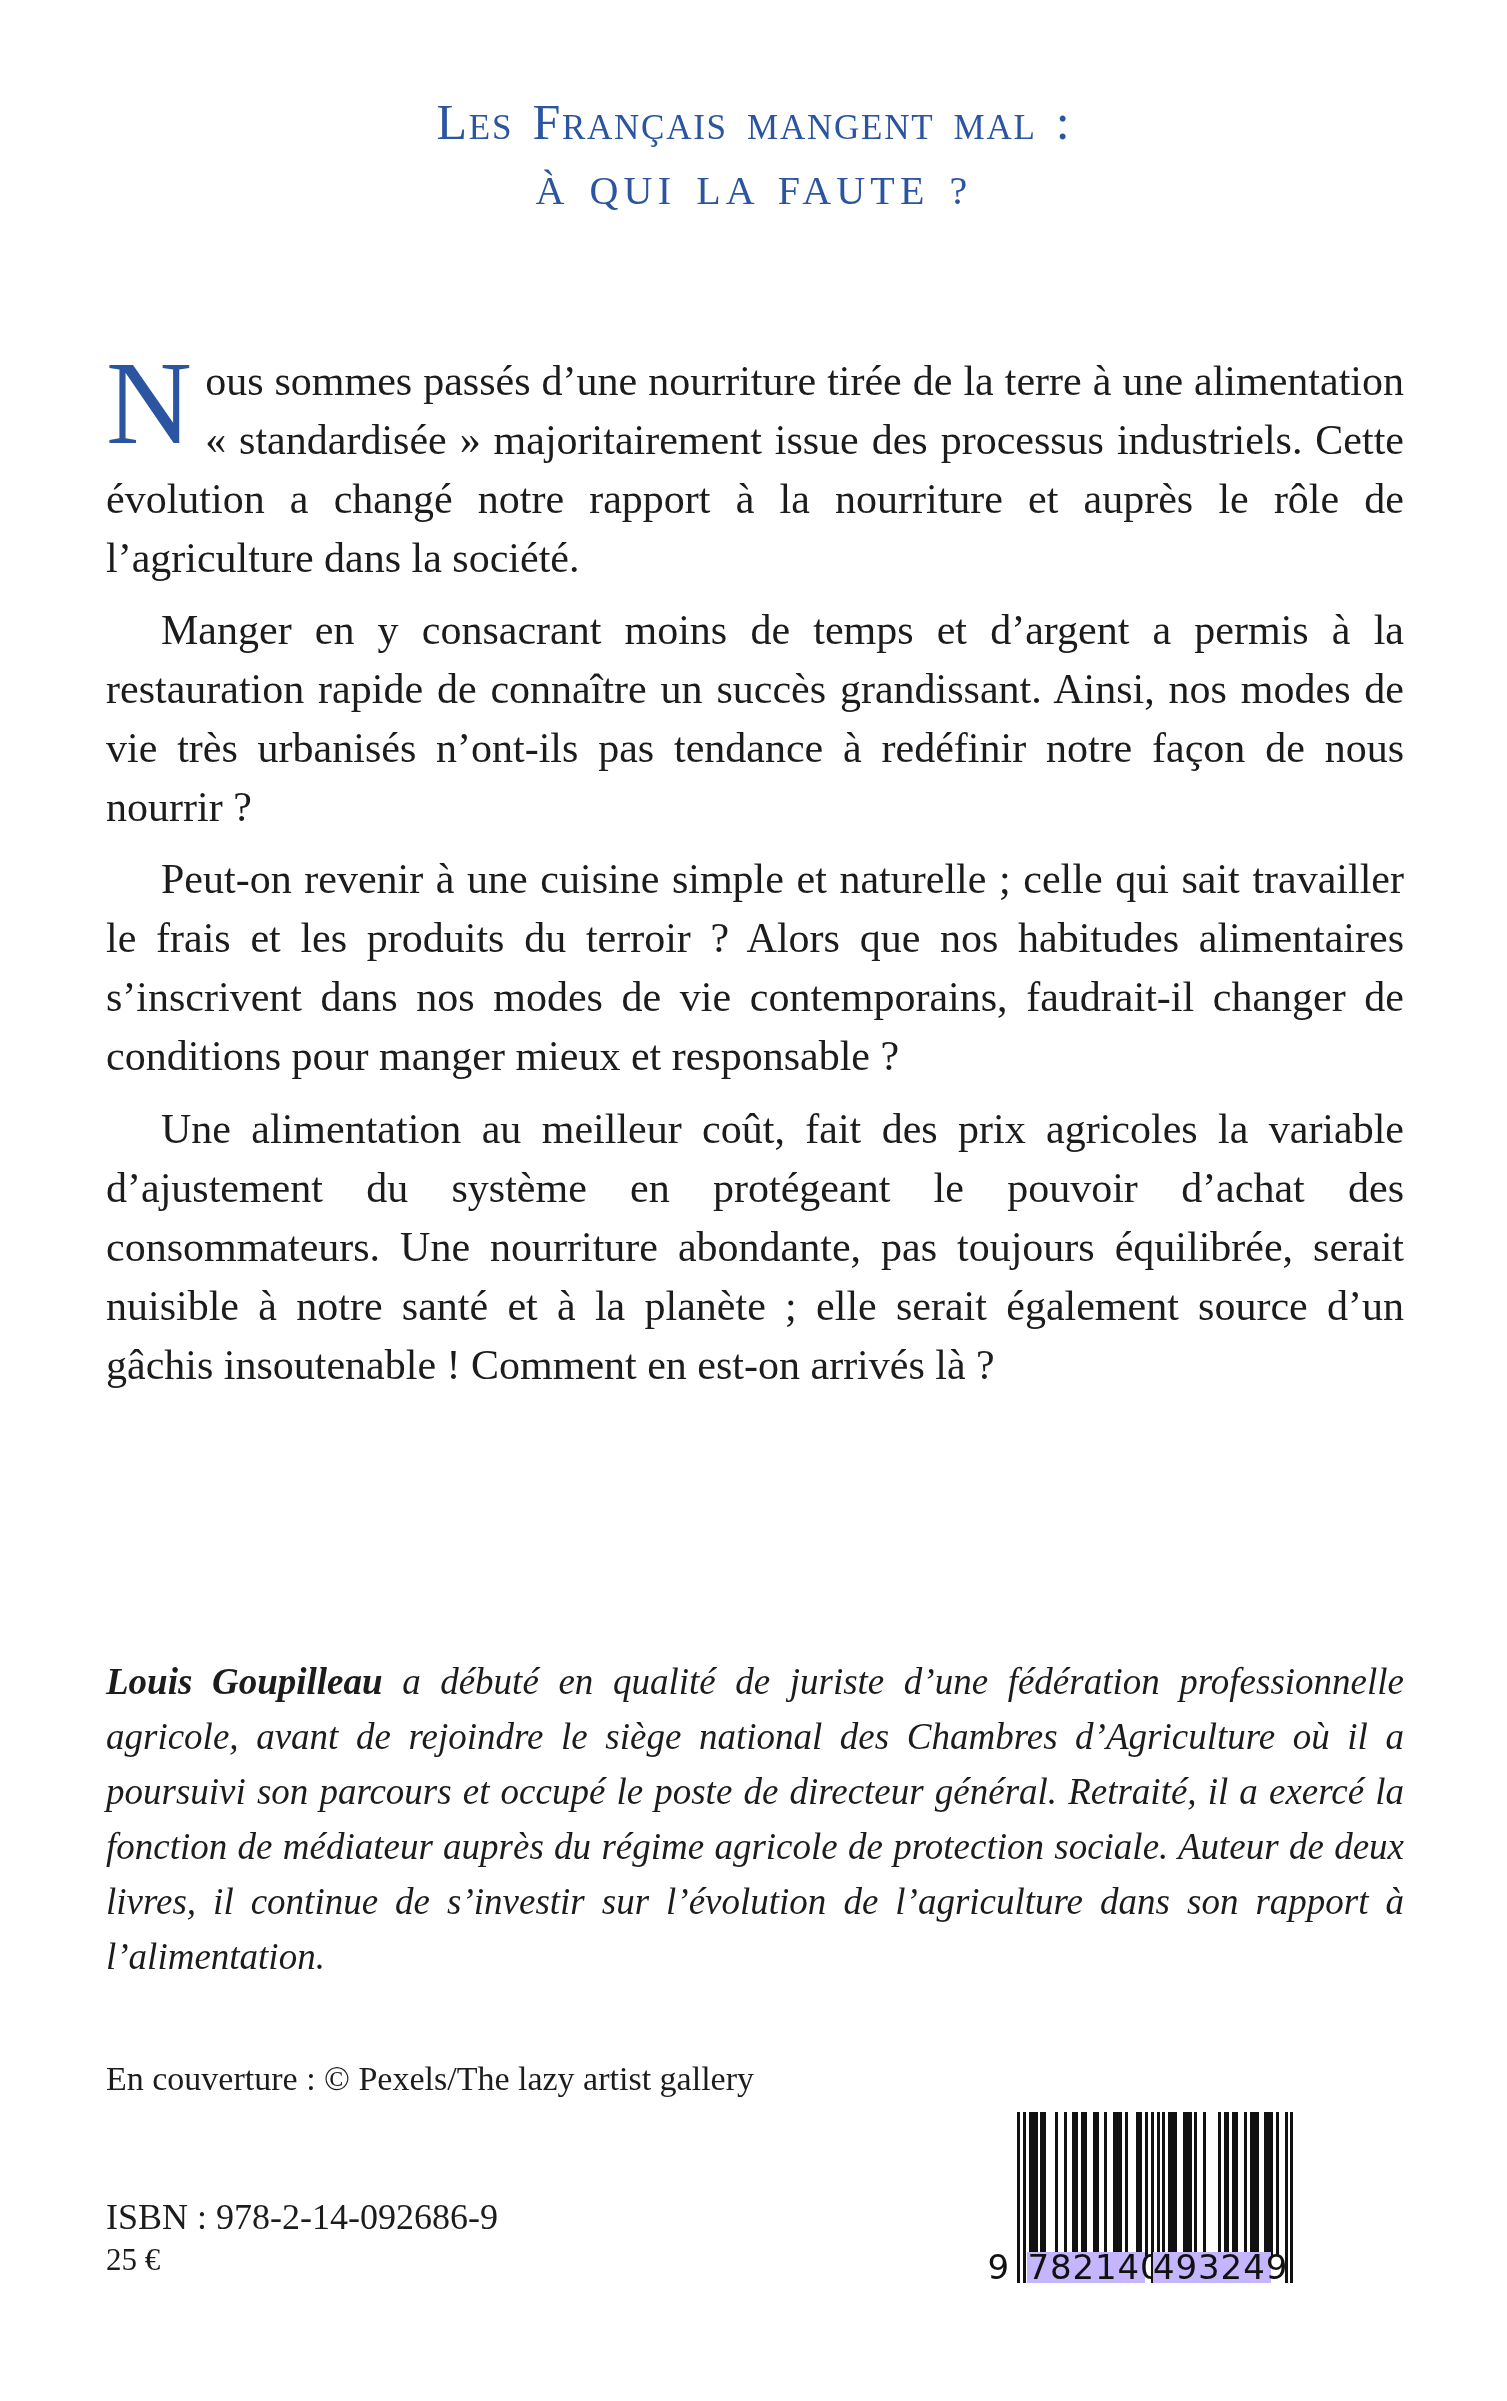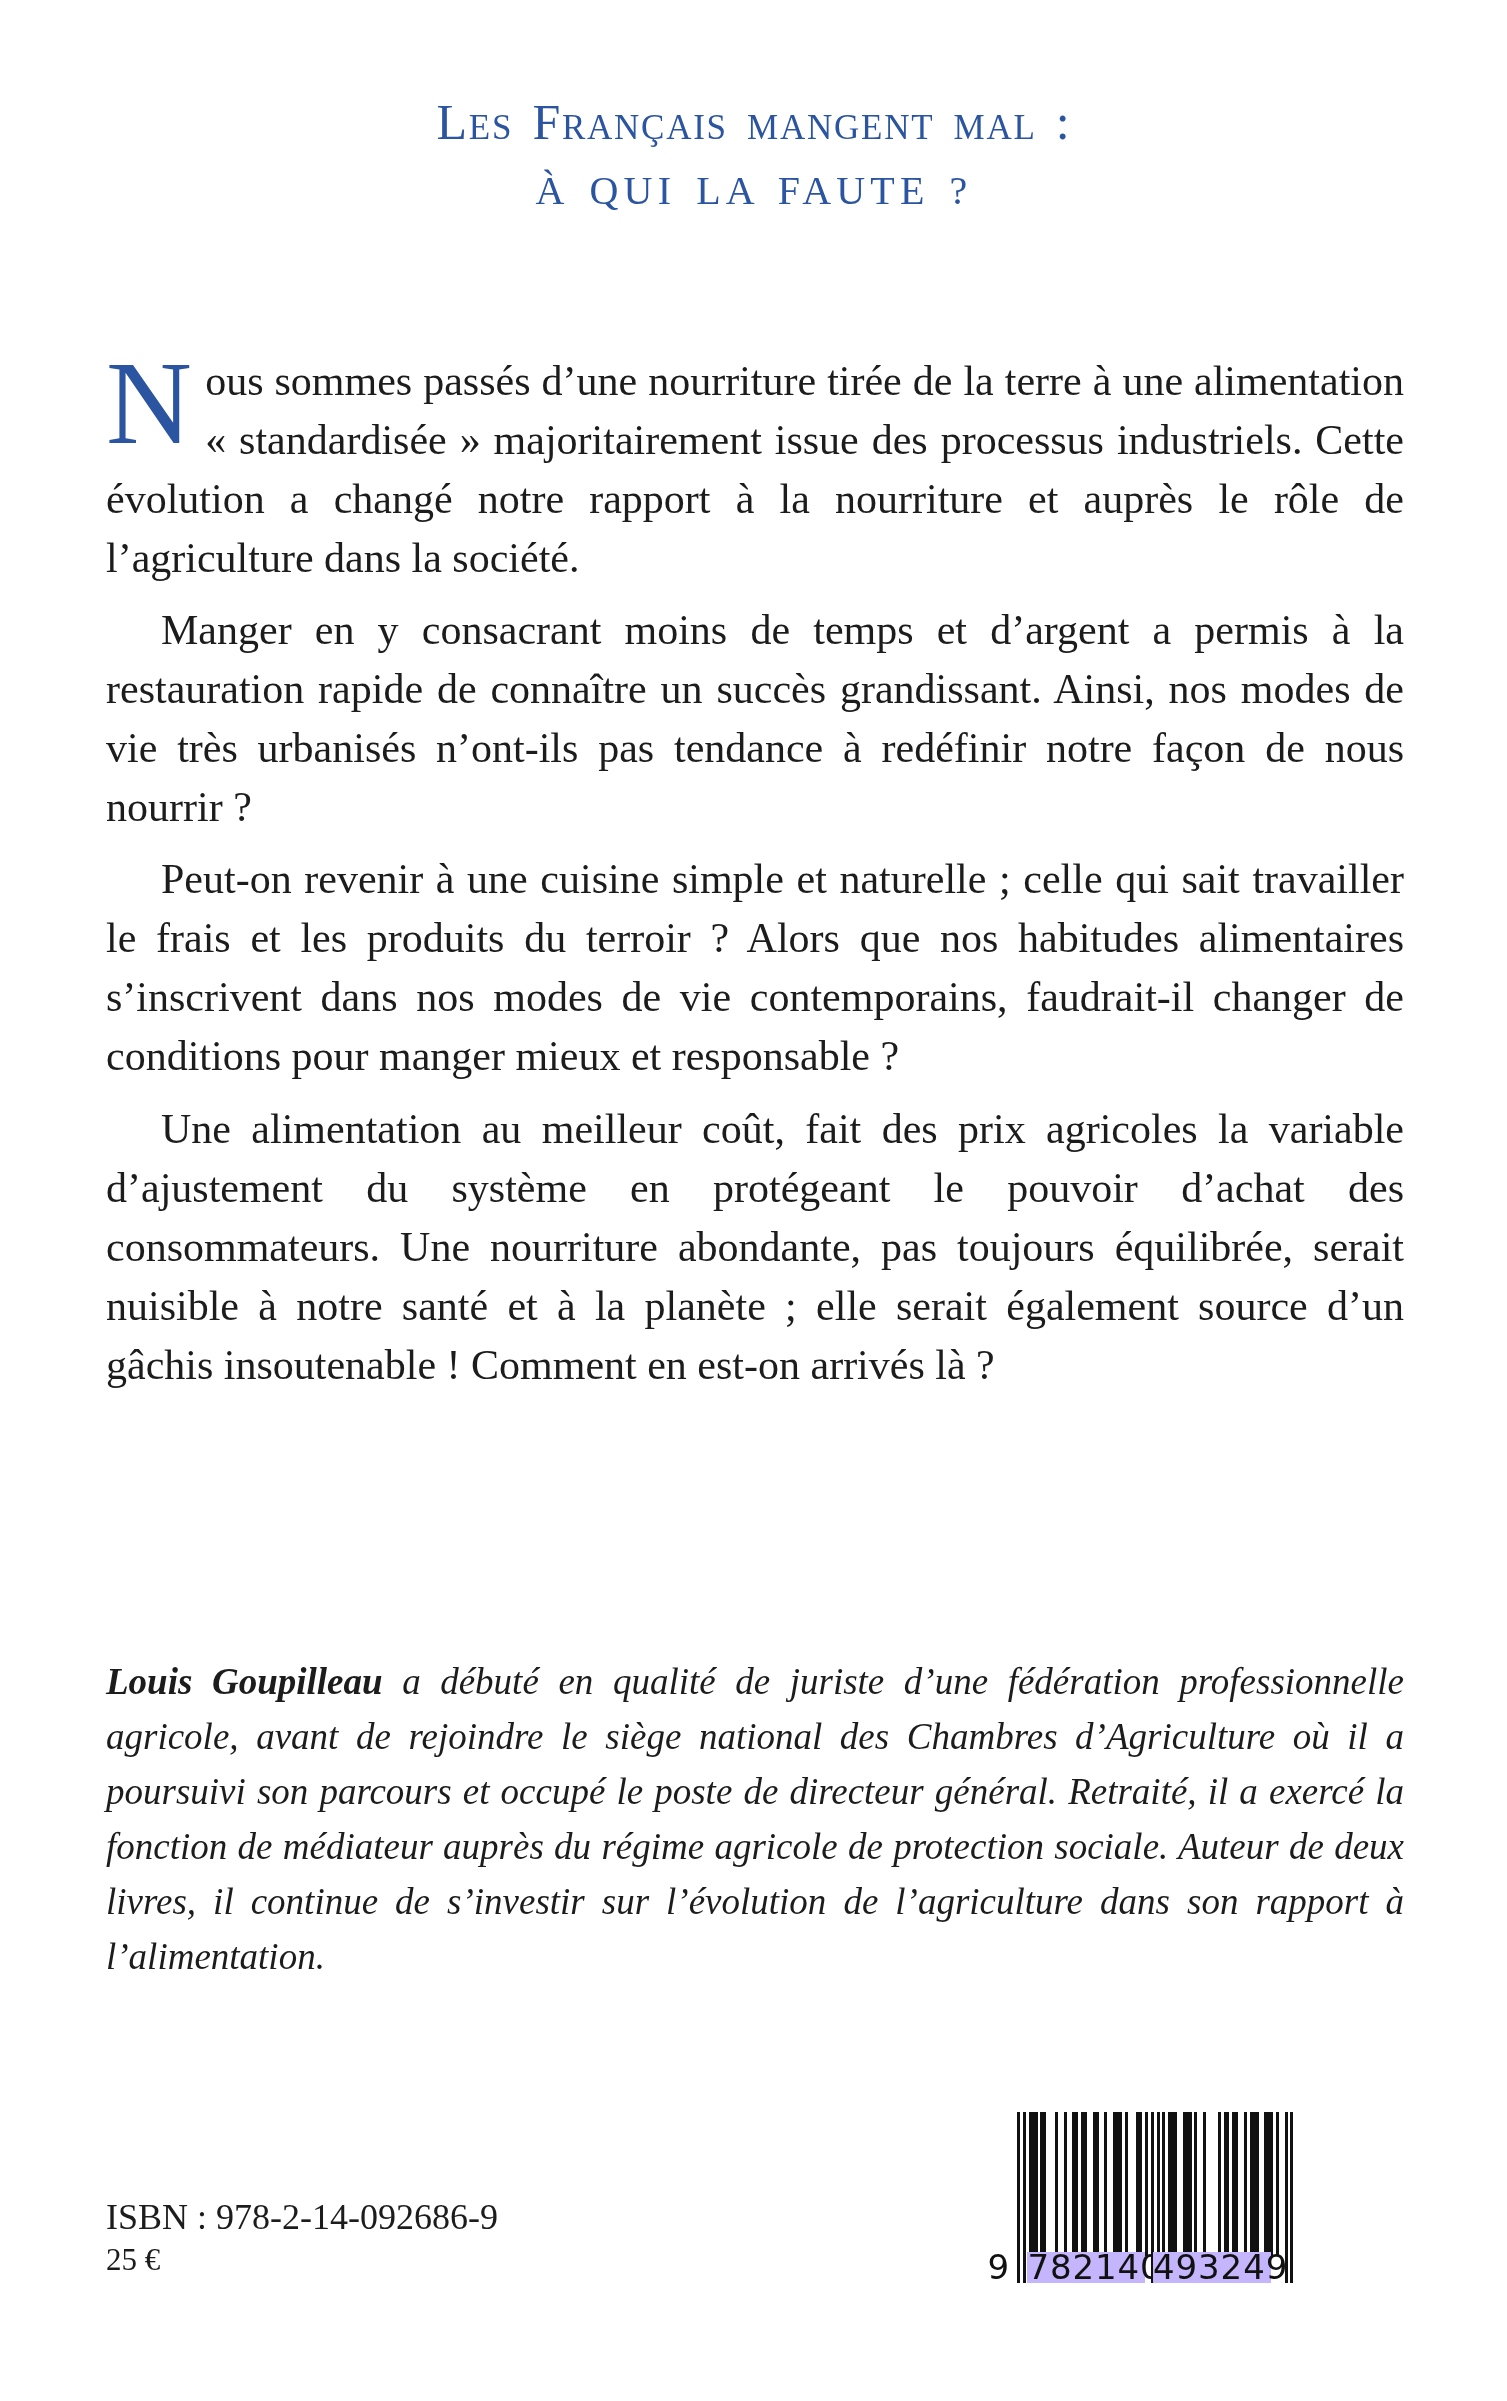--- a/index.html
+++ b/index.html
@@ -99,20 +99,21 @@
     <p class="first"><span class="dropcap">N</span><span>ous sommes passés d’une nourriture tirée de la terre à une alimentation « standardisée » majoritairement issue des processus industriels. Cette évolution a changé notre rapport à la nourriture et auprès le rôle de l’agriculture dans la société.</span></p>
     <p>Manger en y consacrant moins de temps et d’argent a permis à la restauration rapide de connaître un succès grandissant. Ainsi, nos modes de vie très urbanisés n’ont-ils pas tendance à redéfinir notre façon de nous nourrir ?</p>
     <p>Peut-on revenir à une cuisine simple et naturelle ; celle qui sait travailler le frais et les produits du terroir ? Alors que nos habitudes alimentaires s’inscrivent dans nos modes de vie contemporains, faudrait-il changer de conditions  pour manger mieux et responsable ?</p>
     <p>Une alimentation au meilleur coût, fait des prix agricoles la variable d’ajustement du système en protégeant le pouvoir d’achat des consommateurs. Une nourriture abondante, pas toujours équilibrée, serait nuisible à notre santé et à la planète ; elle serait également source d’un gâchis insoutenable ! Comment en est-on arrivés là ?</p>
   </section>
 
   <section class="bio">
     <span class="author">Louis Goupilleau</span><span> a débuté en qualité de juriste d’une fédération professionnelle agricole, avant de rejoindre le siège national des Chambres d’Agriculture où il a poursuivi son parcours et occupé le poste de directeur général. Retraité, il a exercé la fonction de médiateur auprès du régime agricole de protection sociale. Auteur de deux livres, il continue de s’investir sur l’évolution de l’agriculture dans son rapport à l’alimentation.</span>
   </section>
 
+  <div class="credit">En couverture : © Pexels/The lazy artist gallery</div>
 
   <div class="isbn">ISBN : 978-2-14-092686-9</div>
 
   <div class="price">25 €</div>
 
   <div class="barcode">
     <div class="barcode-bars">
         <div style="position: absolute; top: 0px; left: 0px; width: 3.2px; height: 171px; background: rgb(17, 17, 17);"></div>
         <div style="position: absolute; top: 0px; left: 5.8px; width: 3.2px; height: 171px; background: rgb(17, 17, 17);"></div>
         <div style="position: absolute; top: 0px; left: 11.6px; width: 3.2px; height: 144px; background: rgb(17, 17, 17);"></div>

